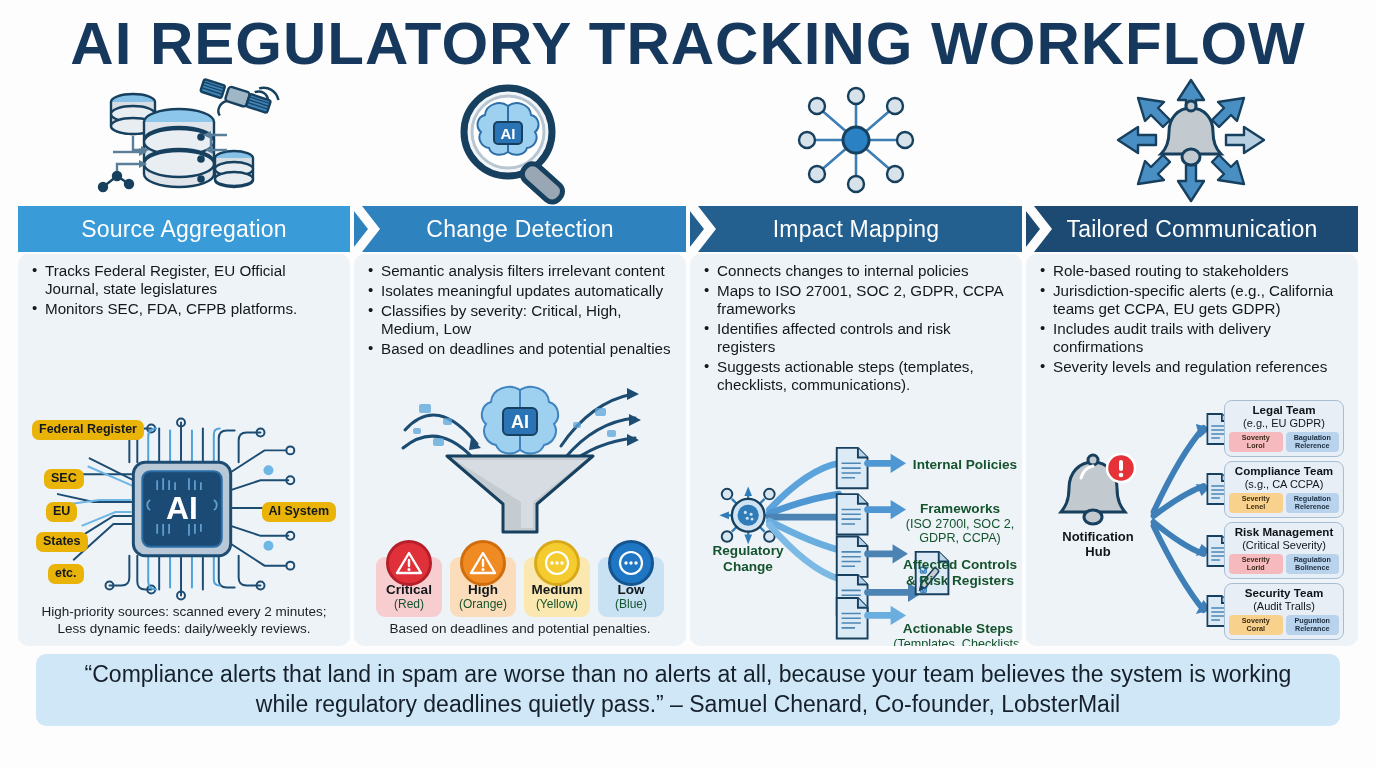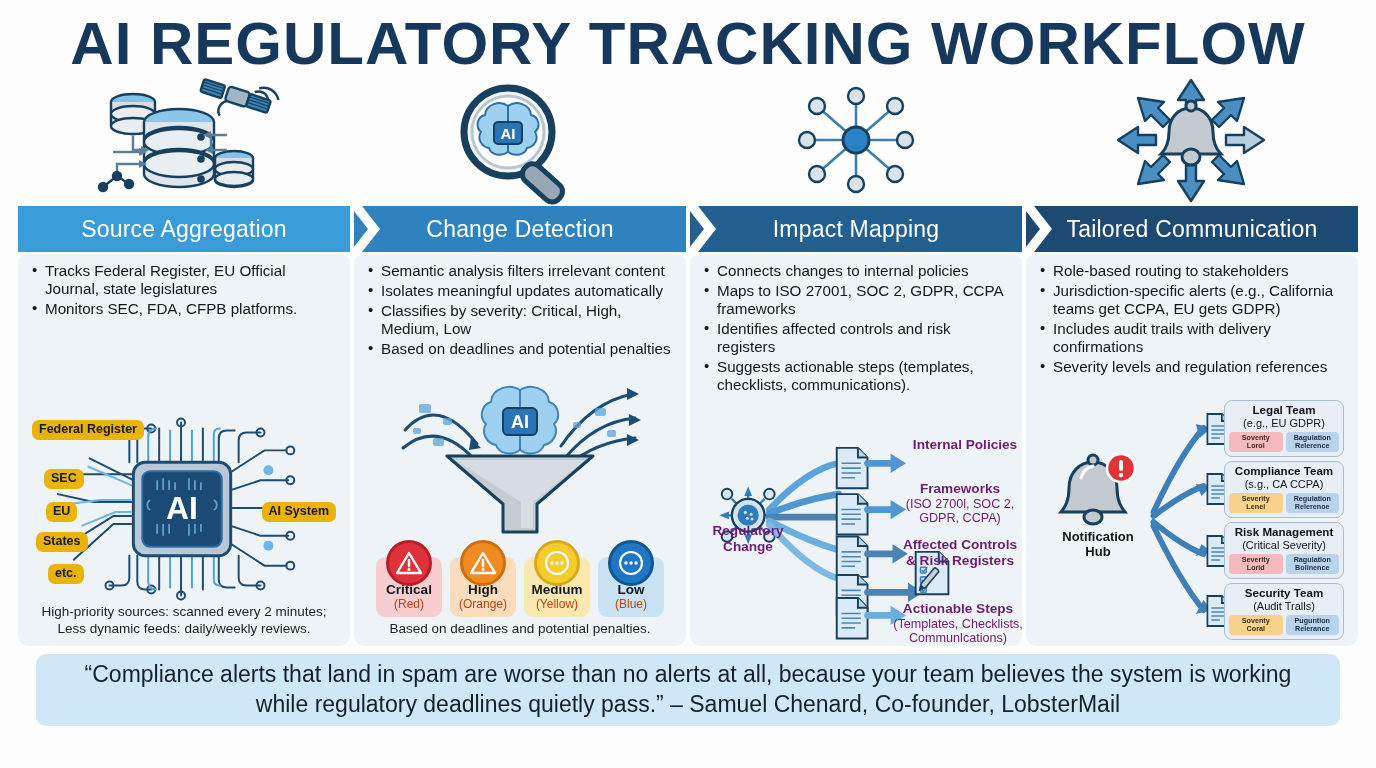--- a/index.html
+++ b/index.html
@@ -116,38 +116,39 @@
     text-align: center;
     padding: 26px 2px 5px 2px;
     position: relative;
   }
   .sev .circ {
     position: absolute; top: -17px; left: 50%; transform: translateX(-50%);
     width: 46px; height: 46px; border-radius: 50%;
     display: flex; align-items: center; justify-content: center;
   }
   .sev .nm { font-size: 13.5px; font-weight: bold; color: #12171c; line-height: 1.1; }
-  .sev .cl { font-size: 12px; color: #c2410c; line-height: 1.15; }
+  .sev .cl { font-size: 12px; color: #14532d; line-height: 1.15; }
   .sev.critical { background: #f8cdd0; }
   .sev.critical .circ { background: #e0303a; border: 3px solid #b51f29; }
   .sev.high { background: #fbddbb; }
   .sev.high .circ { background: #f08a22; border: 3px solid #d06d0c; }
   .sev.medium { background: #fbe8b0; }
   .sev.medium .circ { background: #f5cc30; border: 3px solid #d9a91a; }
   .sev.low { background: #c8e2f4; }
   .sev.low .circ { background: #1f76c4; border: 3px solid #14548f; }
 
   
   .map-wrap { position: relative; height: 235px; }
   .map-lab {
     position: absolute;
     font-size: 12.6px;
-    color: #701a75;
+    color: #14532d;
     line-height: 1.16;
     text-align: center;
+    margin-top: 20px;
   }
   .map-lab b { font-size: 13.6px; }
 
   
   .team-wrap { position: relative; height: 240px; }
   .teams { position: absolute; right: 2px; top: 0; width: 120px; display: flex; flex-direction: column; gap: 4px; }
   .team {
     background: #e7eef6;
     border: 1.6px solid #a9bdd2;
     border-radius: 8px;

